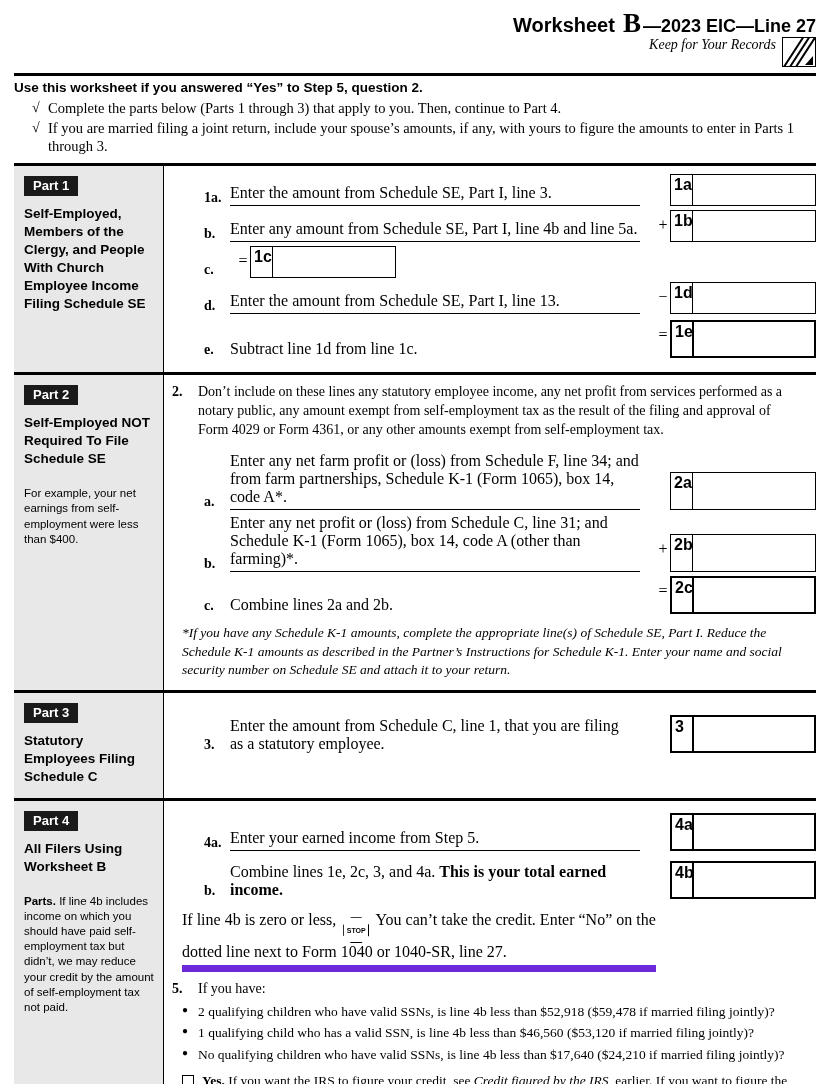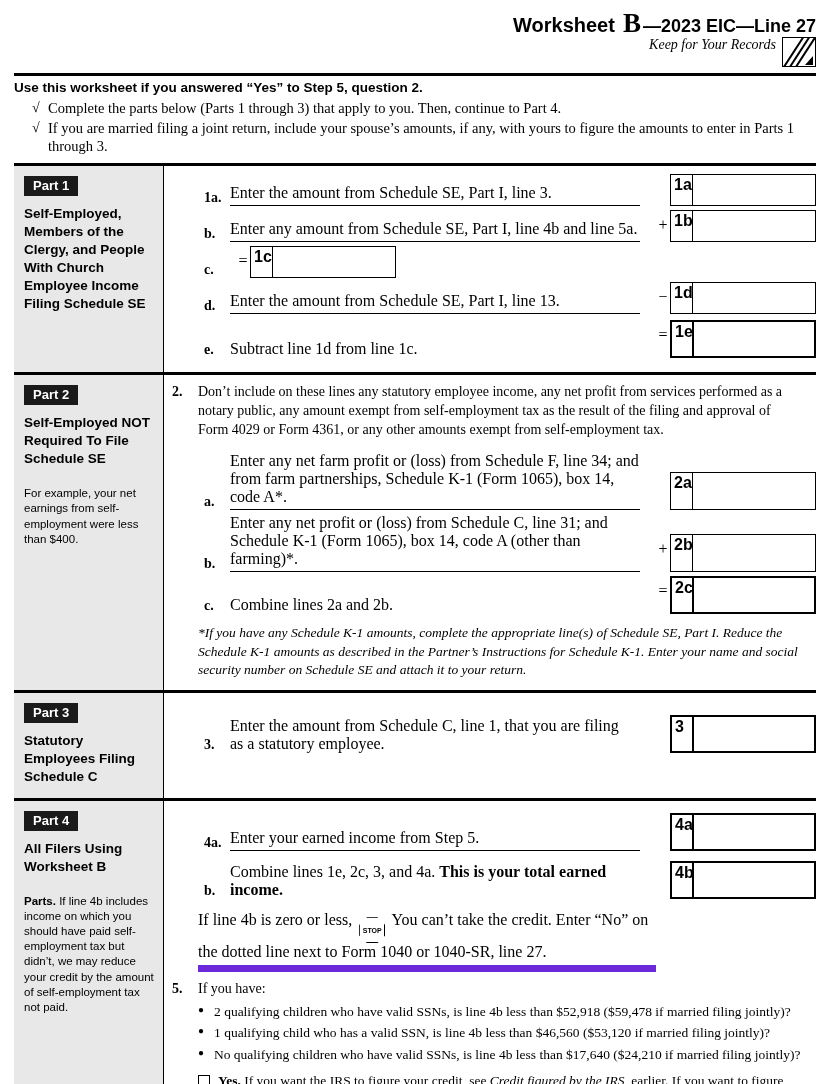--- a/index.html
+++ b/index.html
@@ -74,21 +74,21 @@
   .bullets li { position:relative; padding-left:16px; font-size:13.5px; line-height:1.35; margin-bottom:3px; }
   .bullets li:before { content:"\25CF"; position:absolute; left:0; top:0; font-size:10px; }
 
   .checkrow { display:flex; margin-top:8px; font-size:13.5px; line-height:1.35; }
   .cbox { width:12px; height:12px; border:1px solid #000; flex:0 0 12px; margin:3px 8px 0 0; background:#fff; }
   .stop { display:inline-block; width:26px; height:26px; vertical-align:-8px; position:relative; margin:0 3px; }
   .stop .oct { width:26px; height:26px; background:#fff; border:1.5px solid #000;
       clip-path: polygon(30% 0%, 70% 0%, 100% 30%, 100% 70%, 70% 100%, 30% 100%, 0% 70%, 0% 30%);
       display:flex; align-items:center; justify-content:center;
       font-family:"Liberation Sans", sans-serif; font-size:7px; font-weight:bold; }
-  .indent { margin-left:26px; }
+  .indent { margin-left:10px; }
 </style>
 </head>
 <body>
 
 <div class="page">
 
   <div class="hdr">
     <div class="hdr-left">
       <span class="hdr-ws">Worksheet</span>
       <span class="hdr-b">B</span>

